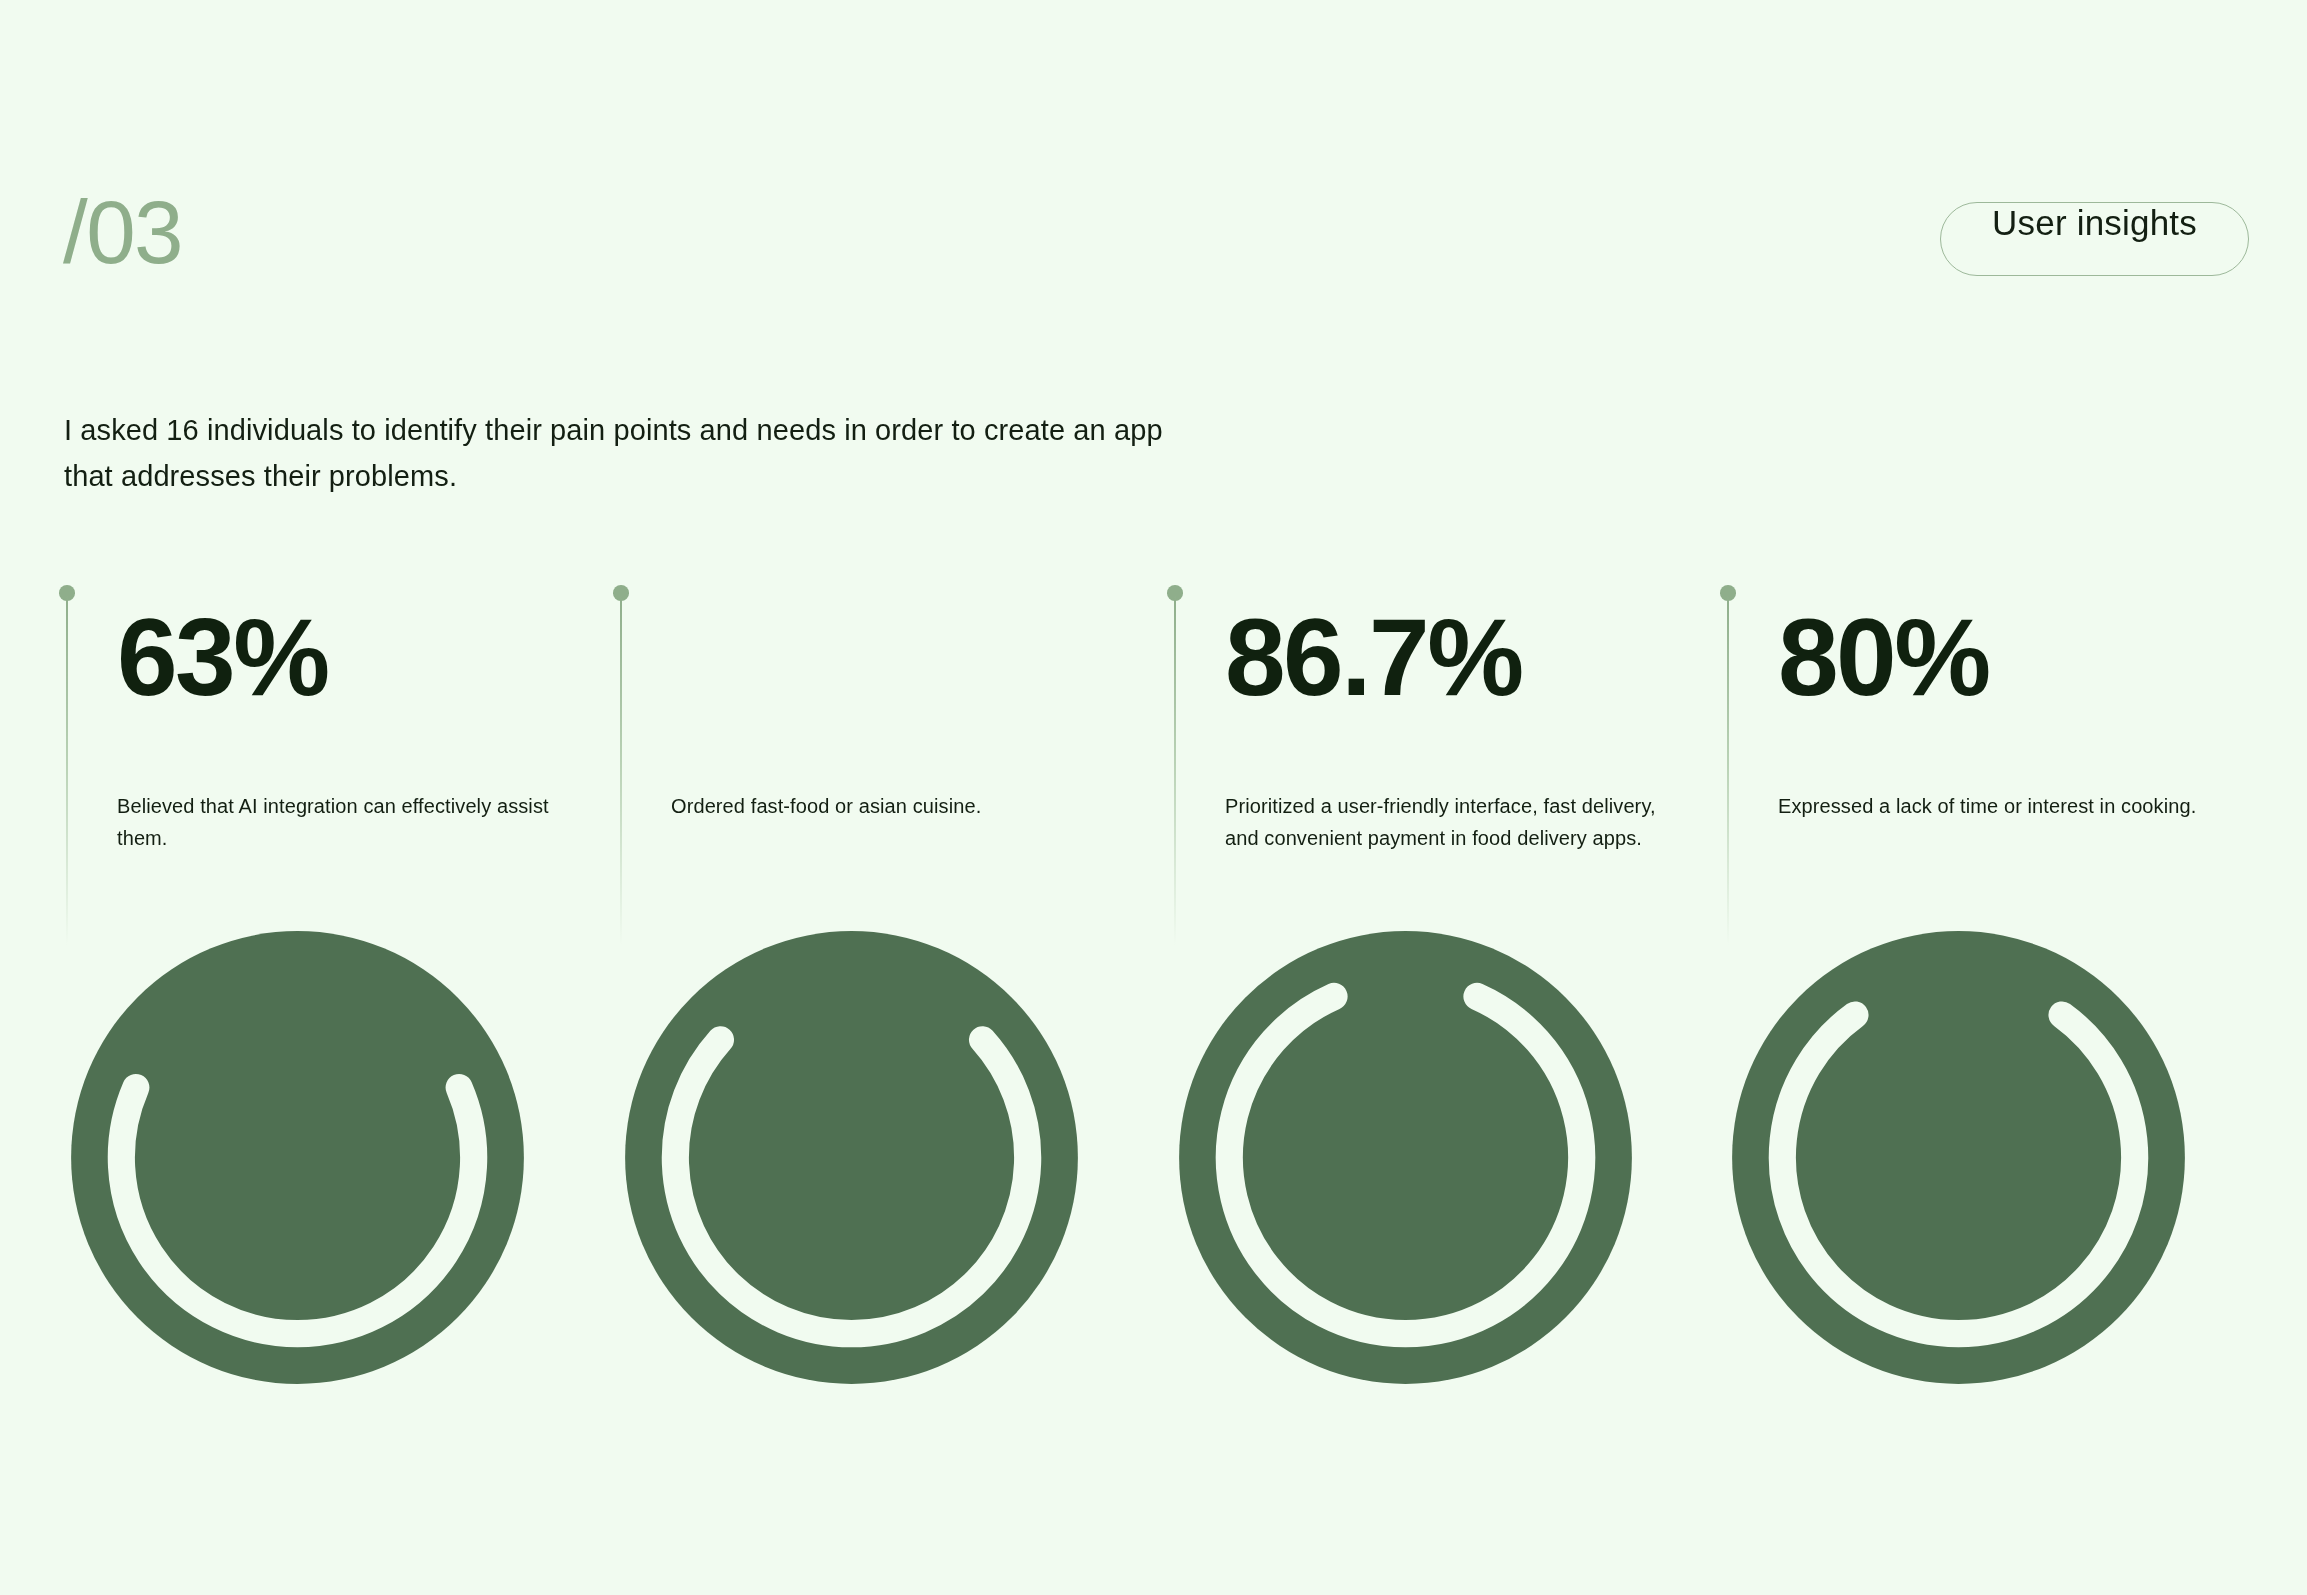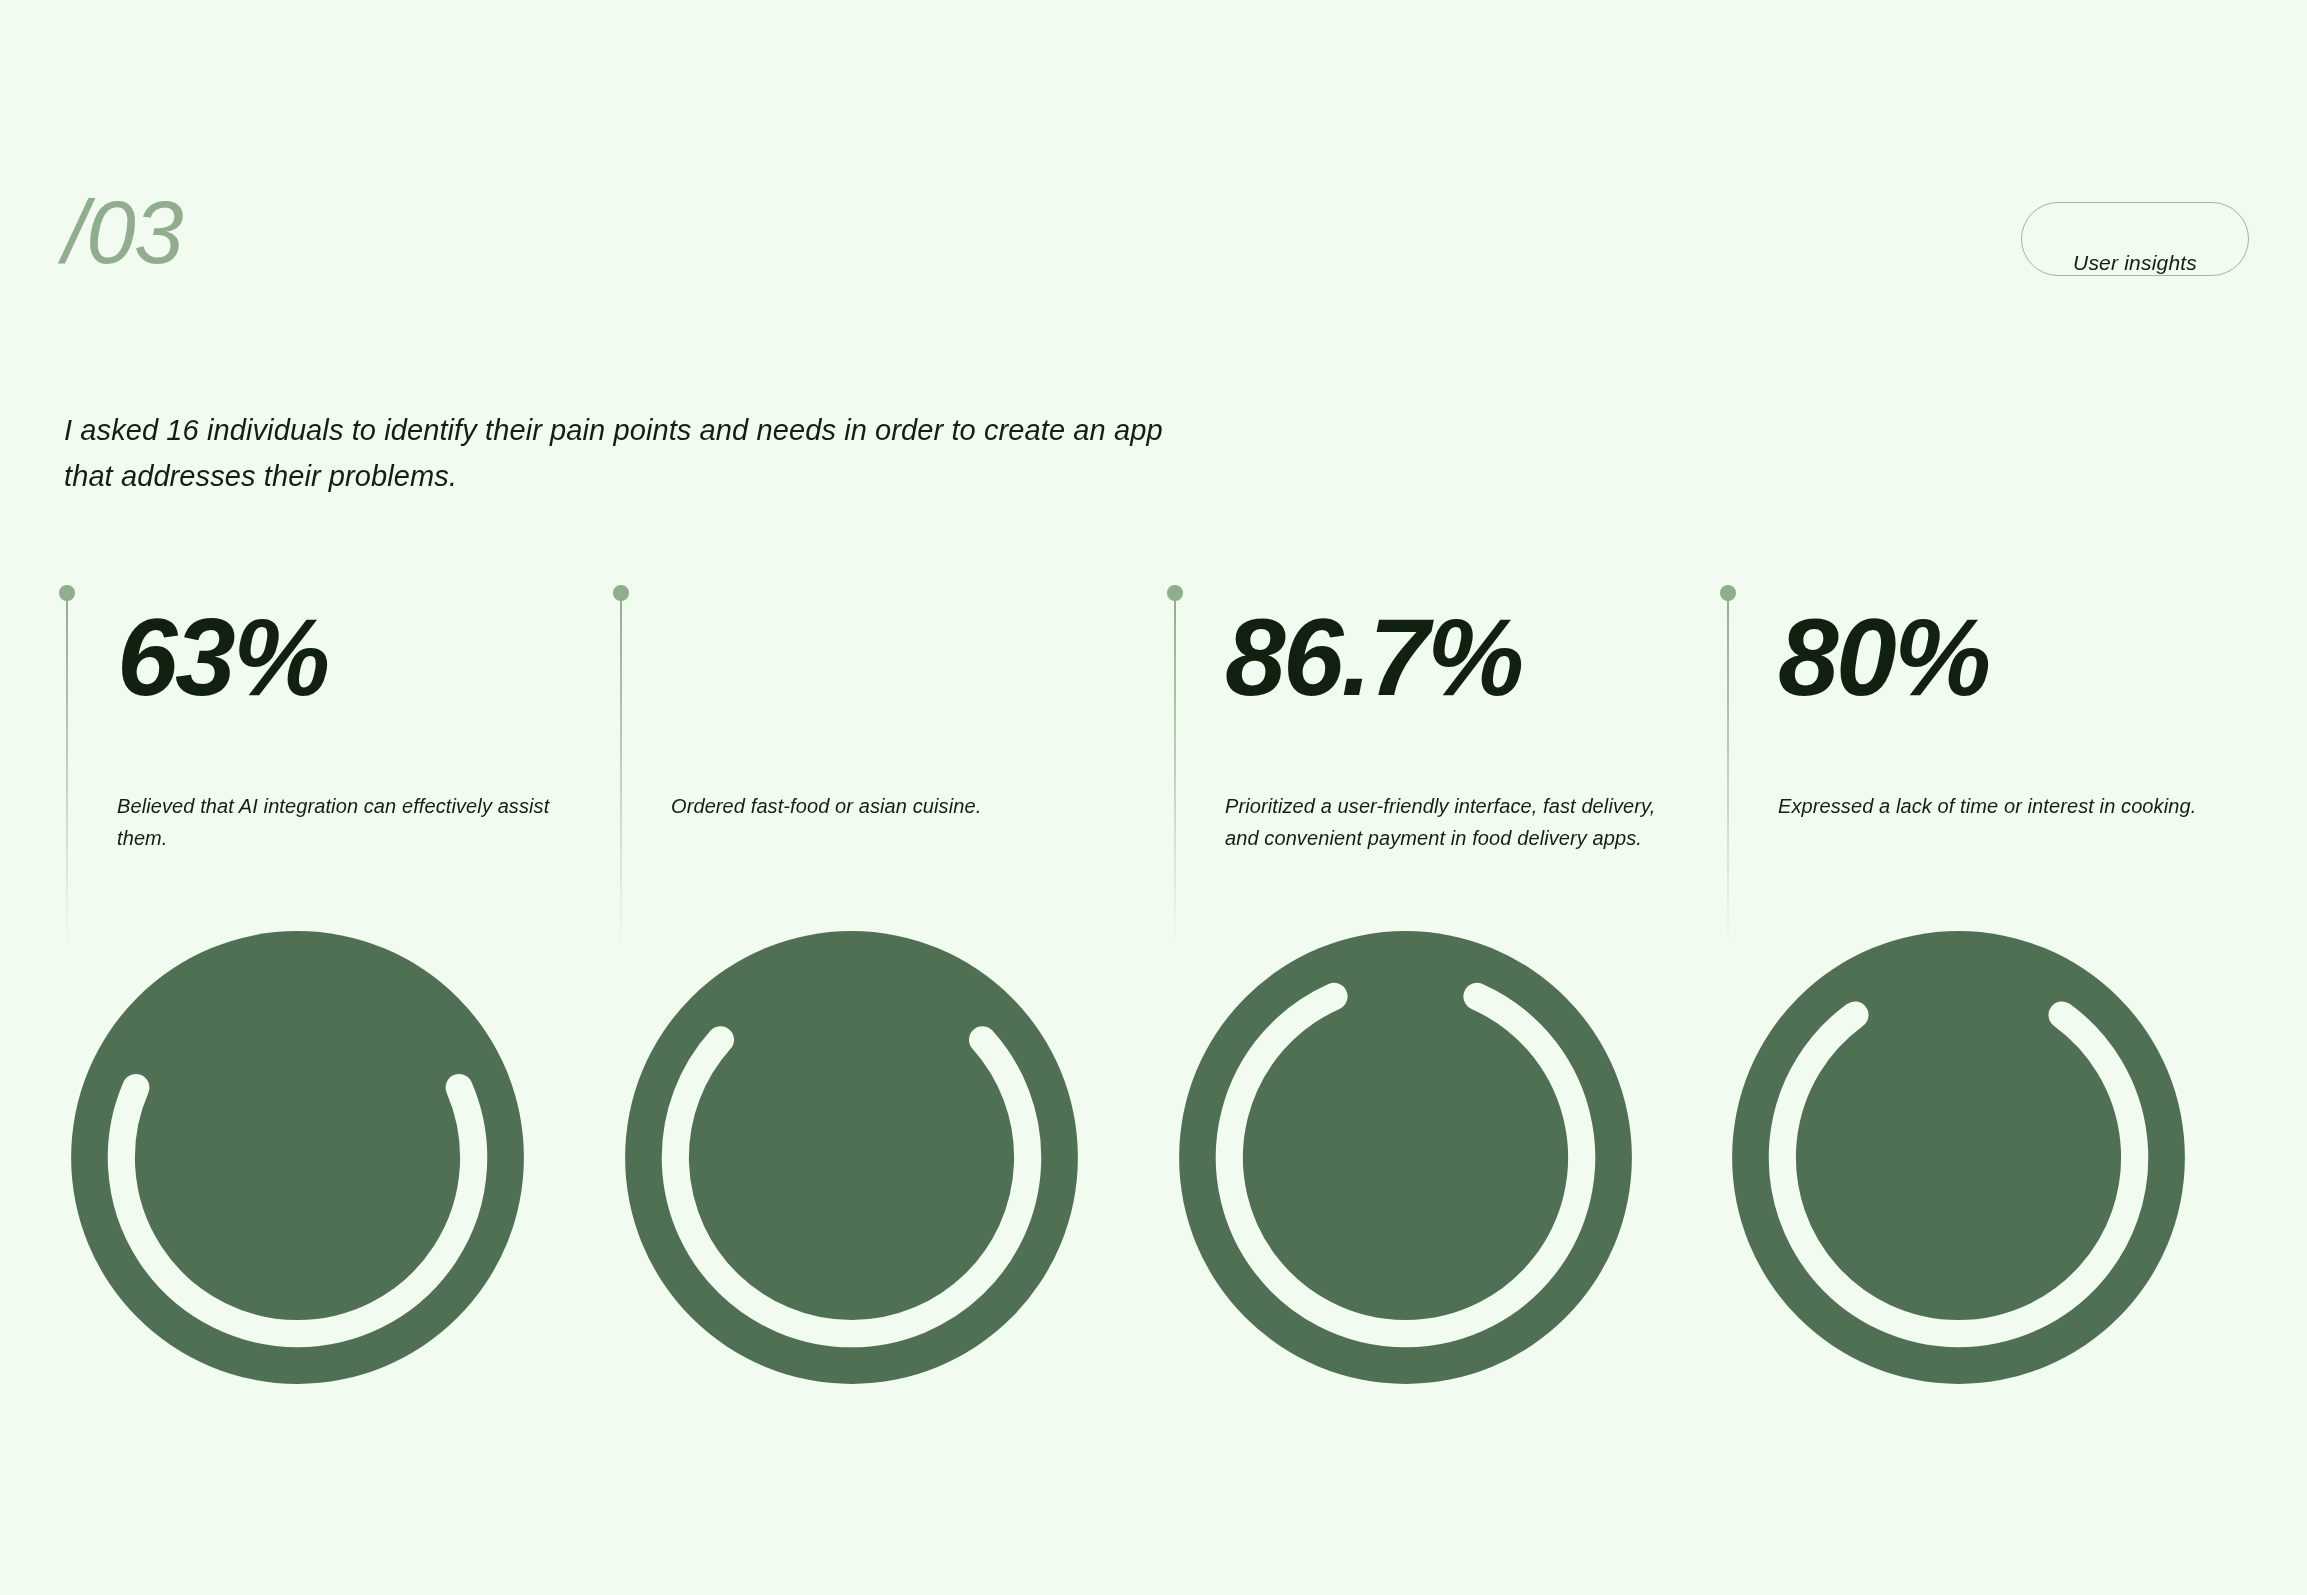--- a/index.html
+++ b/index.html
@@ -2,36 +2,36 @@
 <html style="font-size:13px"><head>
 <meta charset="utf-8">
 <style>
   * { margin:0; padding:0; box-sizing:border-box; }
   html, body {
     width:2307px; height:1595px;
     background:#F1FBF0;
     font-family:"Liberation Sans", sans-serif;
     overflow:hidden;
   }
-  .page { position:relative; width:2307px; height:1595px; background:#F1FBF0;font-style:italic; }
+  .page { position:relative; width:2307px; height:1595px; background:#F1FBF0; }
 
   
   .section-number {
     position:absolute; left:63px; top:188px;
     font-size:89px; line-height:1;
     font-weight:300; letter-spacing:-1.6px;
     color:#8FAE8B; white-space:nowrap;
   }
   .badge {
     position:absolute; right:58px; top:202px;
     height:74px; padding:0 51px;
-    display:flex; align-items:flex-end; justify-content:center;
+    display:flex; align-items:flex-start; justify-content:center;
     border:1.3px solid #9DB89A; border-radius:38px;
     background:transparent;
-    font-size:21px; color:#131F12; letter-spacing:0.2px;
+    font-size:35px; color:#131F12; letter-spacing:0.2px;
     white-space:nowrap;
   }
 
   .intro {
     position:absolute; left:64px; top:408px;
     width:1104px;
     font-size:29px; line-height:1.58;
     color:#131F12; letter-spacing:0.1px;
   }
 

